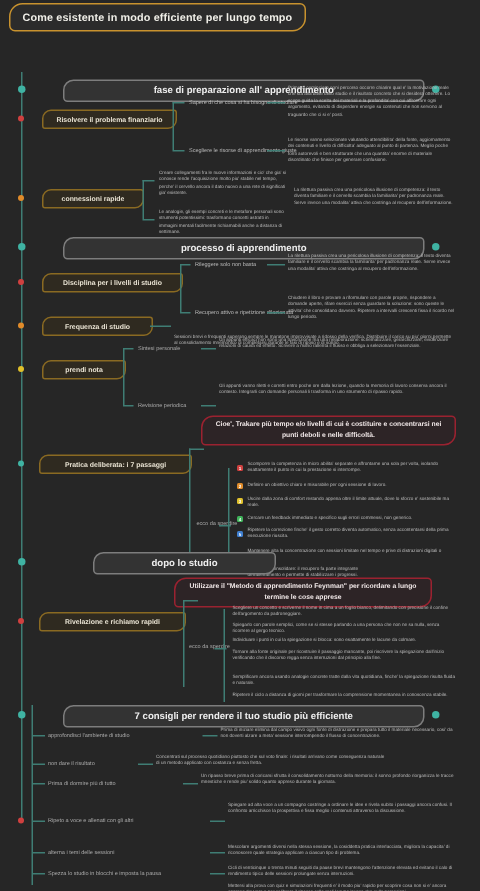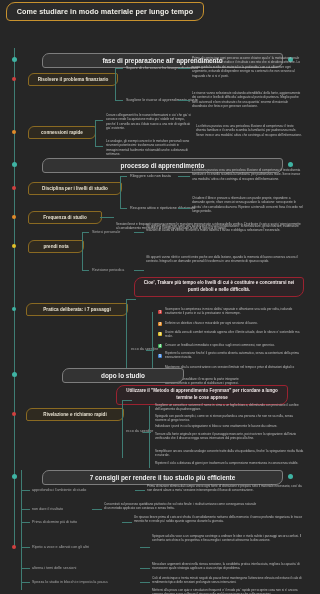--- a/index.html
+++ b/index.html
@@ -56,21 +56,21 @@
   
   .badge{position:absolute;width:4px;height:4px;border-radius:1px;font-size:3px;color:#fff;
          display:flex;align-items:center;justify-content:center;font-weight:bold;}
 </style>
 </head>
 <body>
 
 <div class="canvas">
 
   <div class="title-node">
-    <span>Come studiare in modo materiale per lungo tempo</span>
+    <span>Come esistente in modo efficiente per lungo tempo</span>
   </div>
 
   <div class="spine"></div>
   <div class="spine2"></div>
 
   <div class="sec-dot" style="left:12px;top:57px;"></div>
   <div class="sec" style="left:42px;top:53px;width:239px;">
     <span>fase di preparazione all' apprendimento</span>
   </div>
   <div class="sec-dot" style="left:288px;top:57px;"></div>

